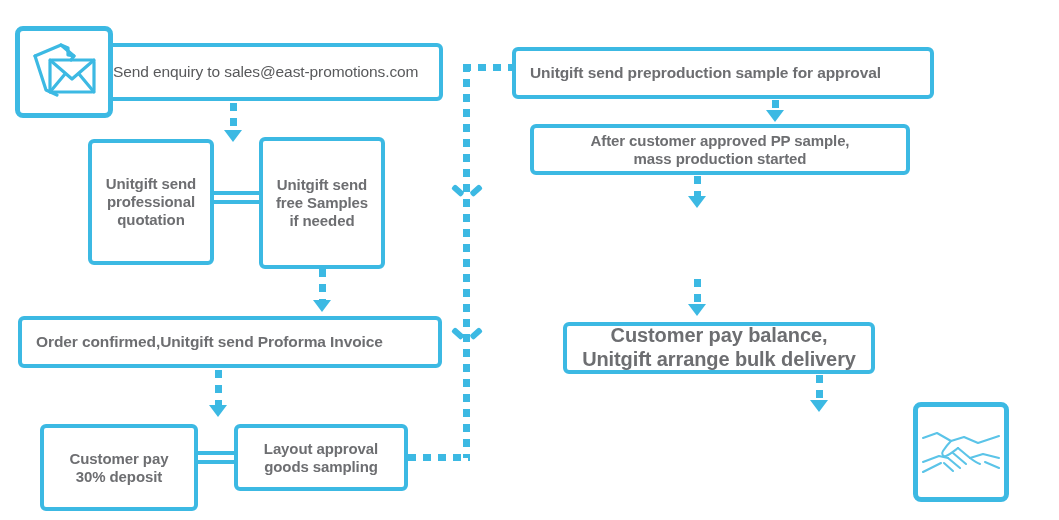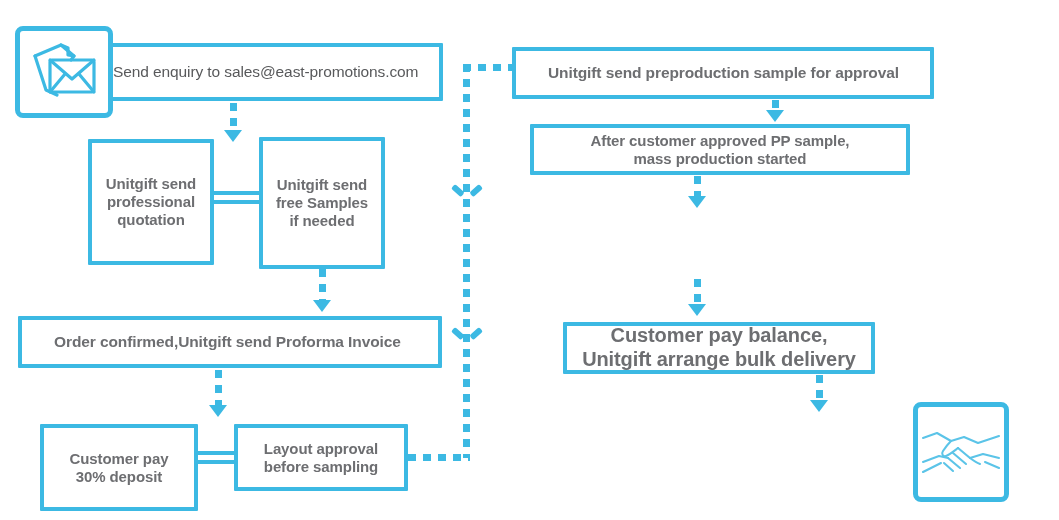--- a/index.html
+++ b/index.html
@@ -16,21 +16,21 @@
     width: 1059px;
     height: 520px;
     background: #ffffff;
     overflow: hidden;
   }
   
   .node {
     position: absolute;
     box-sizing: border-box;
     border: 4px solid var(--accent, #3cb9e3);
-    border-radius: 1px;
+    border-radius: 6px;
     background: #ffffff;
     display: flex;
     align-items: center;
     justify-content: center;
     text-align: center;
     color: #6d6e71;
     font-weight: bold;
     line-height: 1.18;
     letter-spacing: -0.1px;
     z-index: 4;
@@ -42,21 +42,21 @@
   }
   
   .node.regular {
     font-weight: normal;
     color: #58595b;
     justify-content: flex-start;
   }
   .node.regular .txt { padding-left: 14px; }
 
   .node.leftpad { justify-content: flex-start; }
-  .node.leftpad .txt { padding-left: 32px; text-align: left; }
+  .node.leftpad .txt { padding-left: 14px; text-align: left; }
 
   
   .icon-tile {
     position: absolute;
     box-sizing: border-box;
     border: 5px solid #3cb9e3;
     border-radius: 8px;
     background: #ffffff;
     z-index: 6;
     display: flex;
@@ -175,21 +175,21 @@
   <div class="dash-v" style="left:215px; top:370px; height:38px;"></div>
   <div class="arrow-down" style="left:209px; top:405px;"></div>
 
   <div class="node" style="left:40px; top:424px; width:158px; height:87px; font-size:15px;">
     <span class="txt">Customer pay
 30% deposit</span>
   </div>
 
   <div class="node" style="left:234px; top:424px; width:174px; height:67px; font-size:15px;">
     <span class="txt">Layout approval
-before sampling</span>
+goods sampling</span>
   </div>
 
   <div class="rail" style="left:194px; top:451px; width:44px; height:13px;"></div>
 
   <div class="dash-h" style="left:408px; top:454px; width:62px;"></div>
 
   <div class="dash-v" style="left:463px; top:64px; height:394px;"></div>
 
   <div class="chev-up" style="left:456px; top:327px;"></div>
   <div class="chev-up" style="left:456px; top:184px;"></div>

